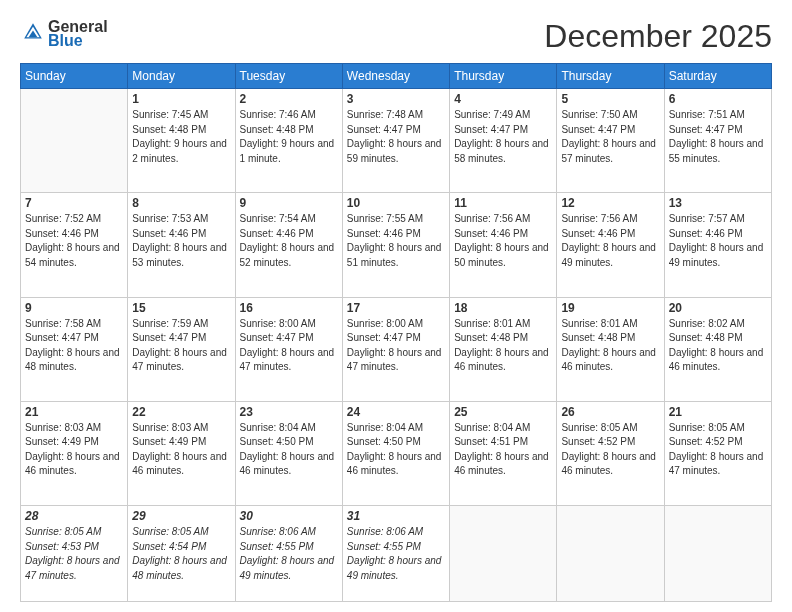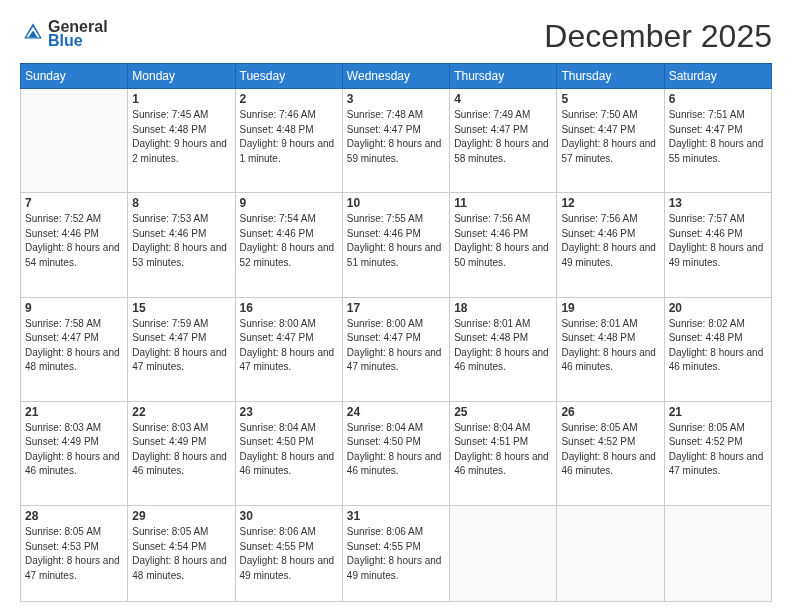--- a/index.html
+++ b/index.html
@@ -81,20 +81,21 @@
       display: block;
       margin-bottom: 2px;
     }
     .cell-text {
       font-size: 10px;
       line-height: 1.45;
       color: #333;
     }
     .last-row td {
       height: 70px;
+      font-style: italic;
     }
   </style>
 </head>
 <body>
 
 <div class="page">
   <div class="header">
     <div class="logo">
       <div>
         <svg class="logo-icon" viewBox="0 0 30 30">

